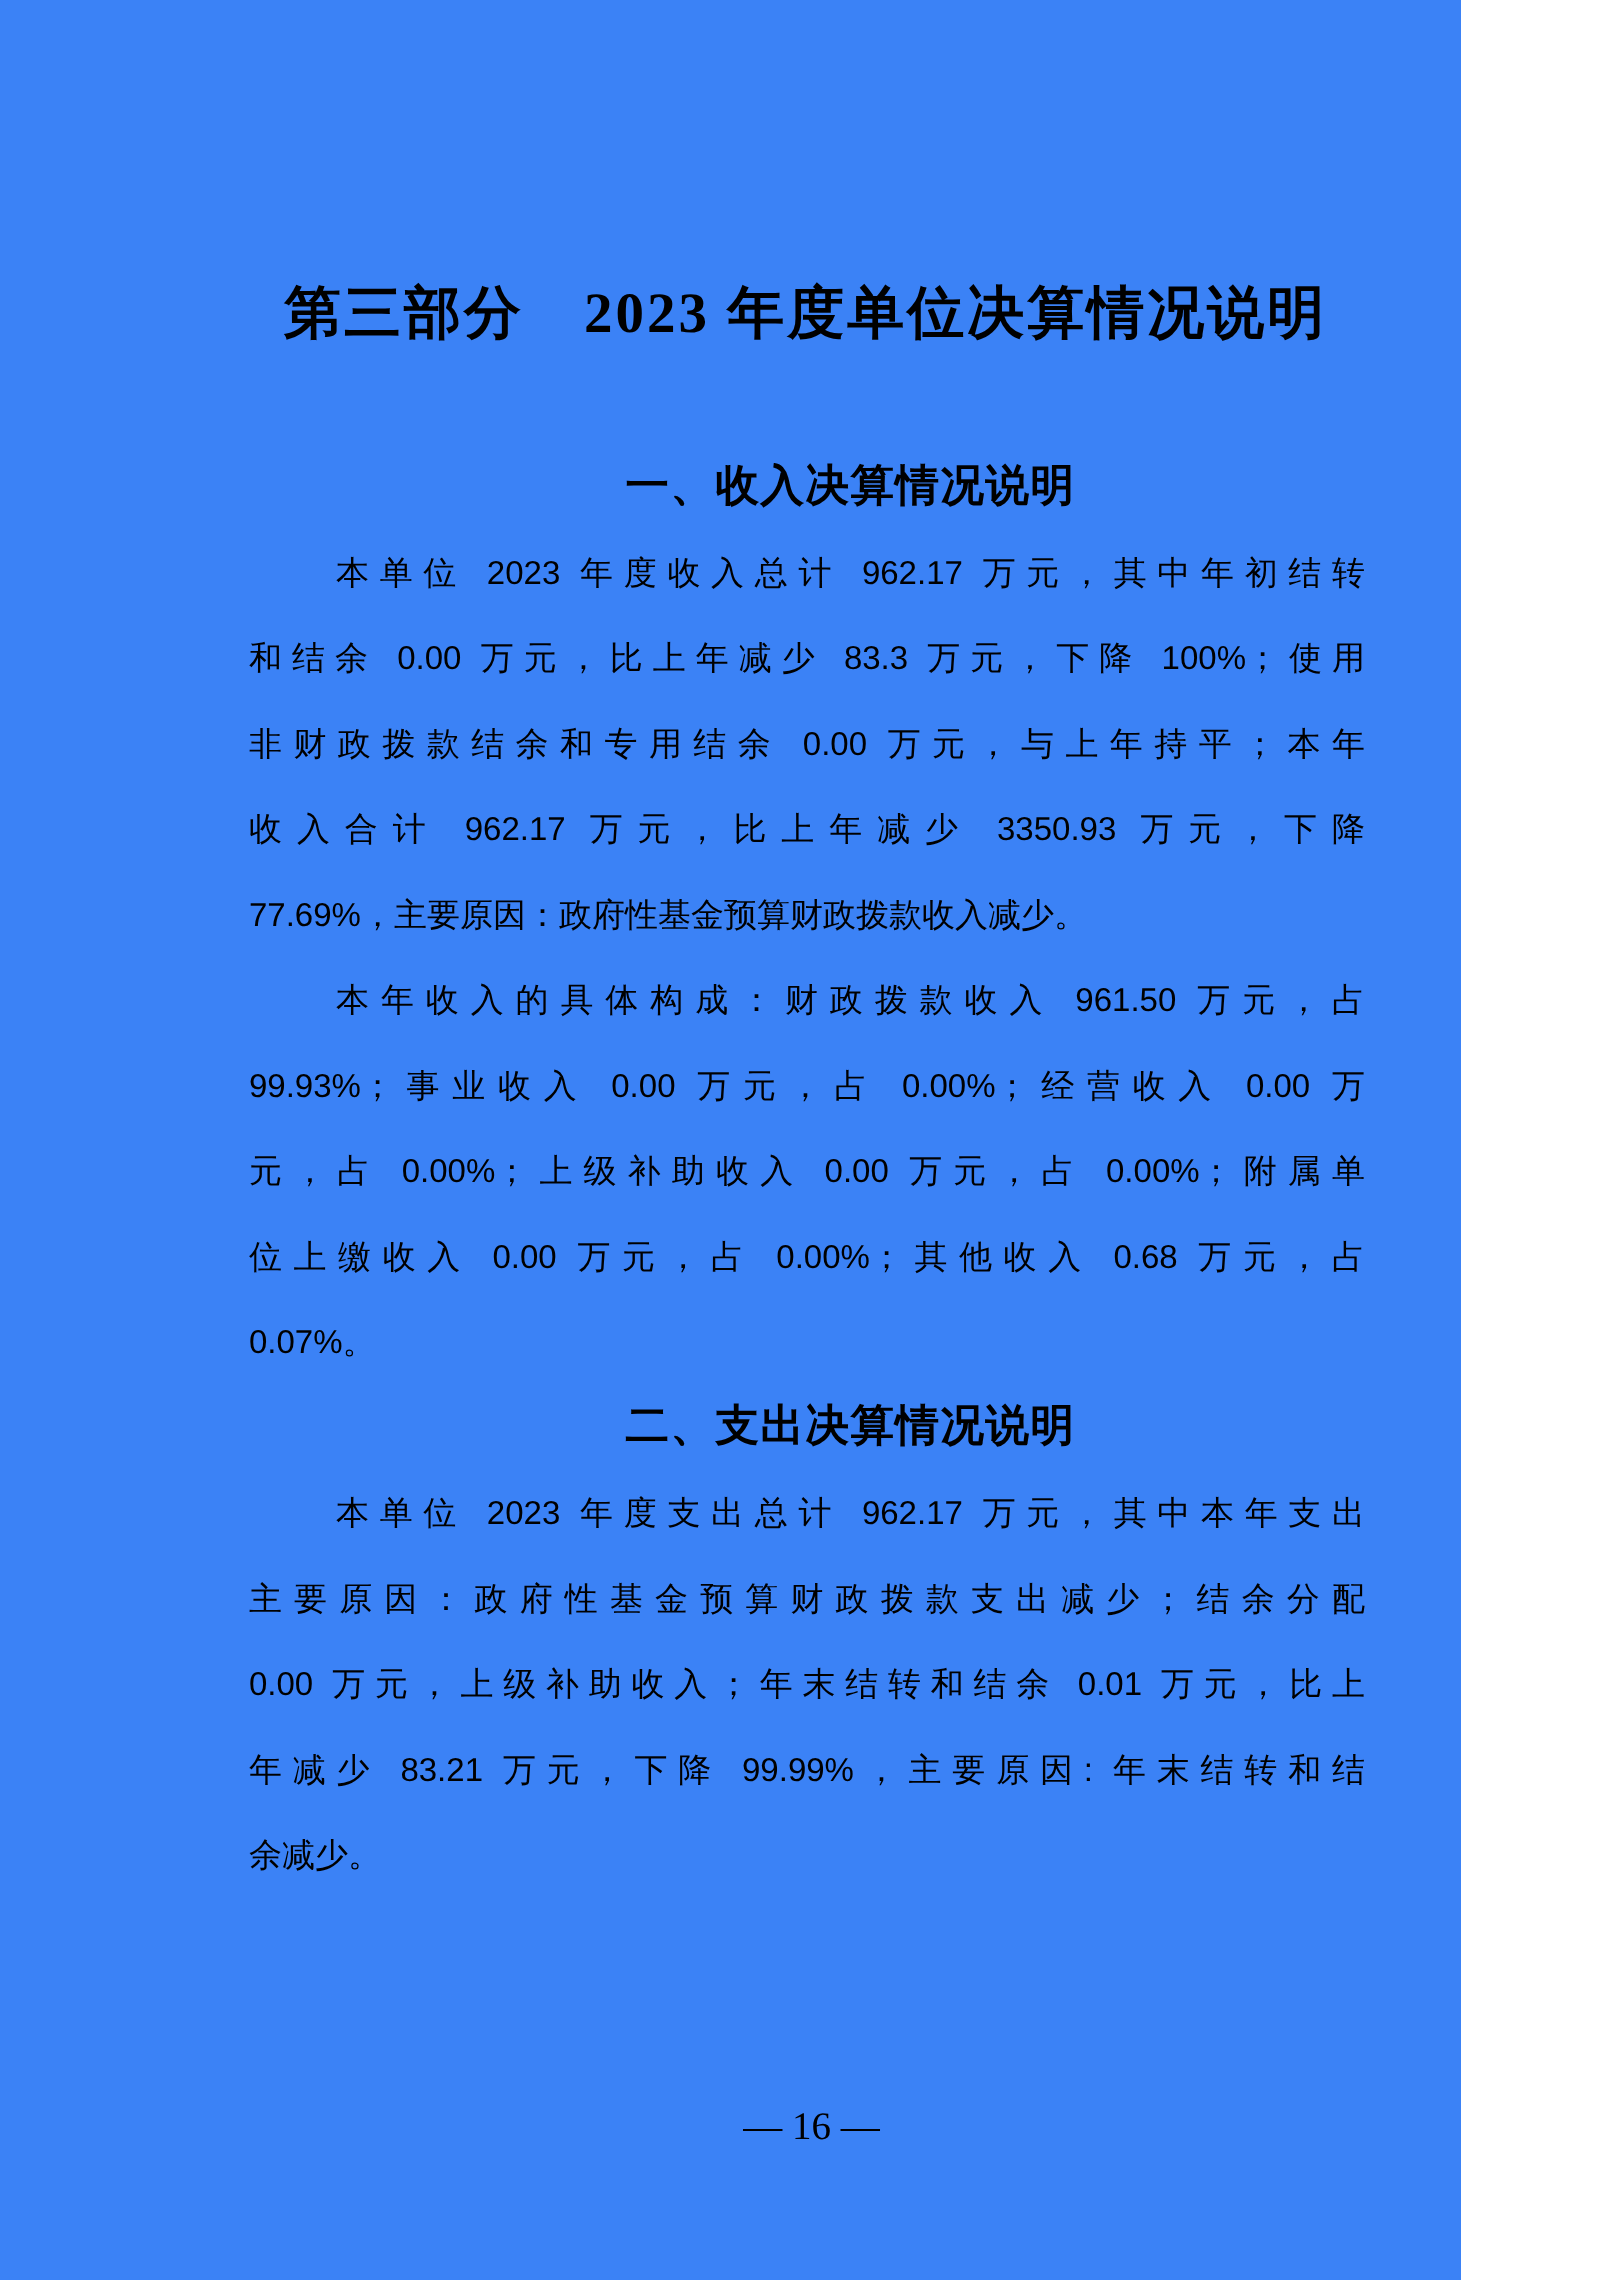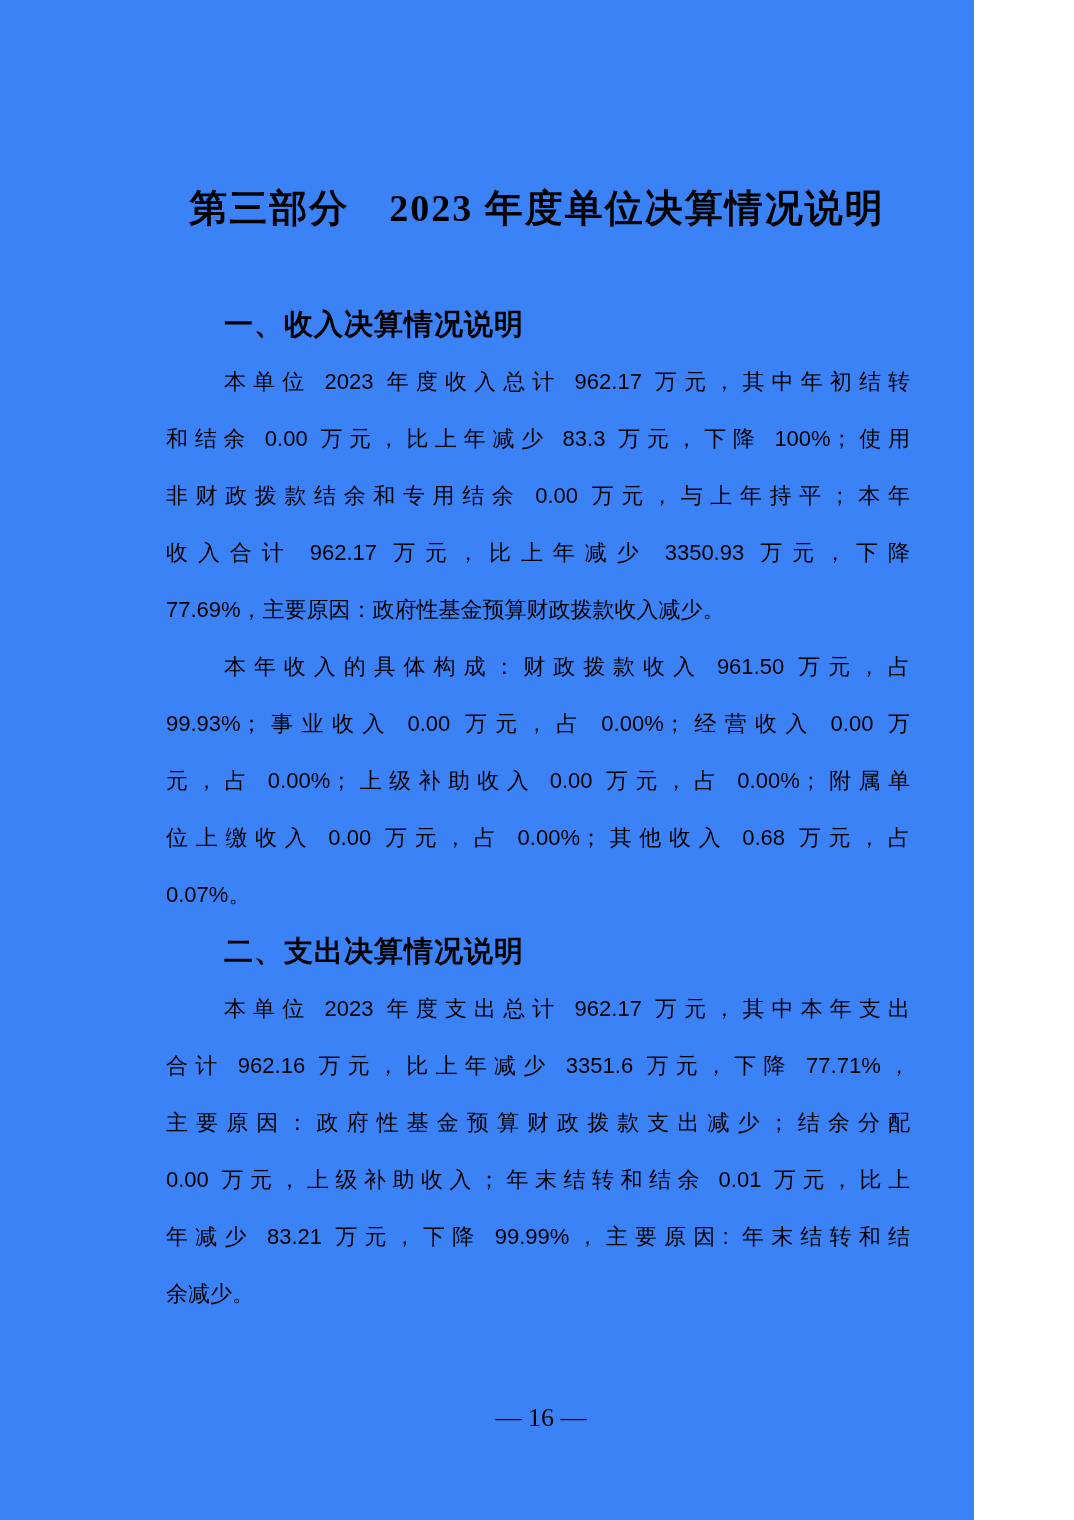--- a/index.html
+++ b/index.html
@@ -43,20 +43,21 @@
     white-space: nowrap;
   }
   .just {
     white-space: normal;
     text-align: justify;
     text-align-last: justify;
     text-justify: inter-character;
   }
   .indent {
     padding-left: 58px;
+    text-align: center;
   }
   .head {
     font-family: "Liberation Sans", "DejaVu Sans", sans-serif;
     font-weight: 700;
     font-size: 29px;
     letter-spacing: 1px;
   }
   .footer {
     position: absolute;
     top: 1398px;
@@ -87,21 +88,20 @@
     <div class="line">77.69%，主要原因：政府性基金预算财政拨款收入减少。</div>
     <div class="line just indent">本年收入的具体构成：财政拨款收入 961.50 万元，占</div>
     <div class="line just">99.93%；事业收入 0.00 万元，占 0.00%；经营收入 0.00 万</div>
     <div class="line just">元，占 0.00%；上级补助收入 0.00 万元，占 0.00%；附属单</div>
     <div class="line just">位上缴收入 0.00 万元，占 0.00%；其他收入 0.68 万元，占</div>
     <div class="line">0.07%。</div>
 
     <div class="line head indent">二、支出决算情况说明</div>
 
     <div class="line just indent">本单位 2023 年度支出总计 962.17 万元，其中本年支出</div>
-    <div class="line just">合计 962.16 万元，比上年减少 3351.6 万元，下降 77.71%，</div>
     <div class="line just">主要原因：政府性基金预算财政拨款支出减少；结余分配</div>
     <div class="line just">0.00 万元，上级补助收入；年末结转和结余 0.01 万元，比上</div>
     <div class="line just">年减少 83.21 万元，下降 99.99%，主要原因: 年末结转和结</div>
     <div class="line">余减少。</div>
 
   </div>
 
   <div class="footer">— 16 —</div>
 
 </div>

